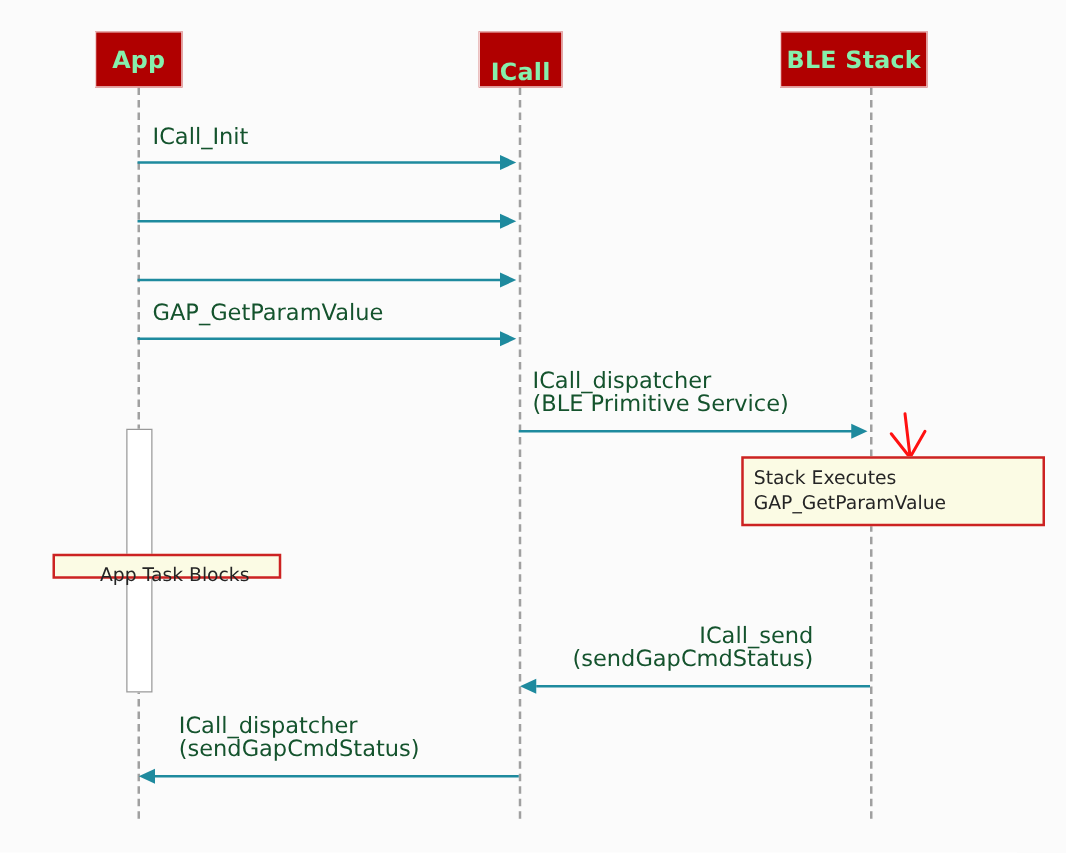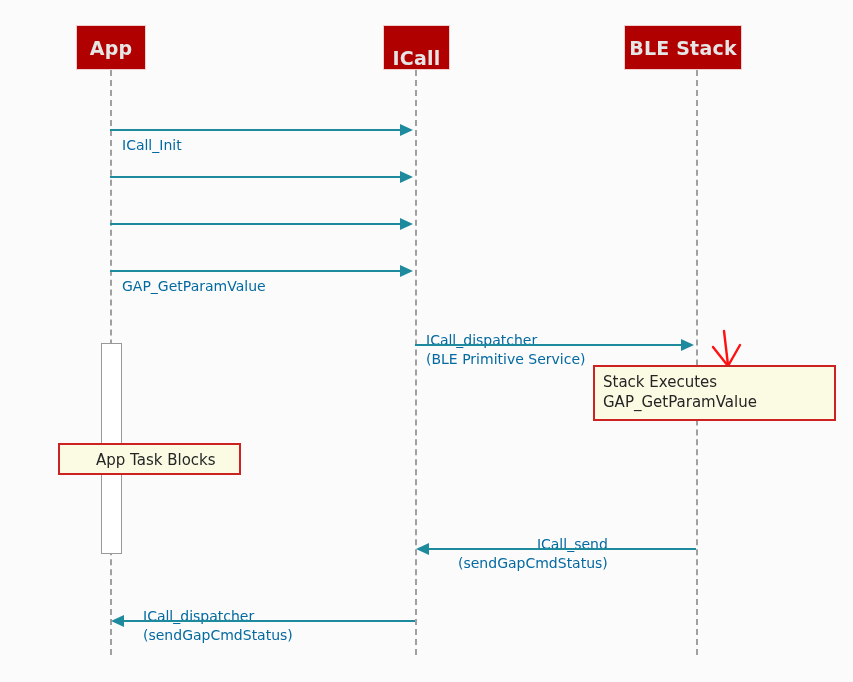--- a/index.html
+++ b/index.html
@@ -13,21 +13,21 @@
     height: 682px;
     background: #fbfbfb;
     font-family: "DejaVu Sans", sans-serif;
     overflow: hidden;
   }
 
   
   .participant {
     position: absolute;
     background: #B00000;
-    color: #e5e5e5;
+    color: #86efac;
     font-weight: bold;
     font-size: 19px;
     display: flex;
     align-items: center;
     justify-content: center;
     letter-spacing: 0.2px;
     box-sizing: border-box;
     border: 1px solid #F2CFCF;
   }
 
@@ -62,25 +62,24 @@
     border-bottom: 6px solid transparent;
     border-left: 13px solid #1E8A9E;
   }
   .arrowhead.left {
     border-top: 6px solid transparent;
     border-bottom: 6px solid transparent;
     border-right: 13px solid #1E8A9E;
   }
   .msg-label {
     position: absolute;
-    font-size: 14px;
-    color: #0369a1;
+    font-size: 18px;
+    color: #14532d;
     white-space: pre;
     line-height: 19px;
-    margin-top: 36px;
   }
 
   
   .note {
     position: absolute;
     background: #FBFBE4;
     border: 2px solid #CC2222;
     box-sizing: border-box;
     font-size: 15px;
     color: #252525;
@@ -137,21 +136,21 @@
 
   <svg class="red-annot" style="left:704px; top:329px;" width="48" height="44" viewBox="0 0 48 44">
     <path d="M20 2 L24 36" stroke="#FF1111" stroke-width="2.4" fill="none" stroke-linecap="round"></path>
     <path d="M9 18 L24 37" stroke="#FF1111" stroke-width="2.4" fill="none" stroke-linecap="round"></path>
     <path d="M36 16 L24 37" stroke="#FF1111" stroke-width="2.4" fill="none" stroke-linecap="round"></path>
   </svg>
 
   <div class="note" style="left:573px; top:365px; width:243px; height:56px;">Stack Executes
 GAP_GetParamValue</div>
 
-  <div class="note" style="left:38px; top:443px; width:183px; height:32px;padding-left:36px;">App Task Blocks</div>
+  <div class="note" style="left:22px; top:443px; width:183px; height:20px;padding-left:36px;">App Task Blocks</div>
 
   <div class="msg-label" style="left:458px; top:499px;text-align:right;">ICall_send
 (sendGapCmdStatus)</div>
   <div class="msg-line" style="left:429px; top:548px; width:267px;"></div>
   <div class="arrowhead left" style="left:416px; top:543px;"></div>
 
   <div class="msg-label" style="left:143px; top:571px;">ICall_dispatcher
 (sendGapCmdStatus)</div>
   <div class="msg-line" style="left:124px; top:620px; width:291px;"></div>
   <div class="arrowhead left" style="left:111px; top:615px;"></div>

